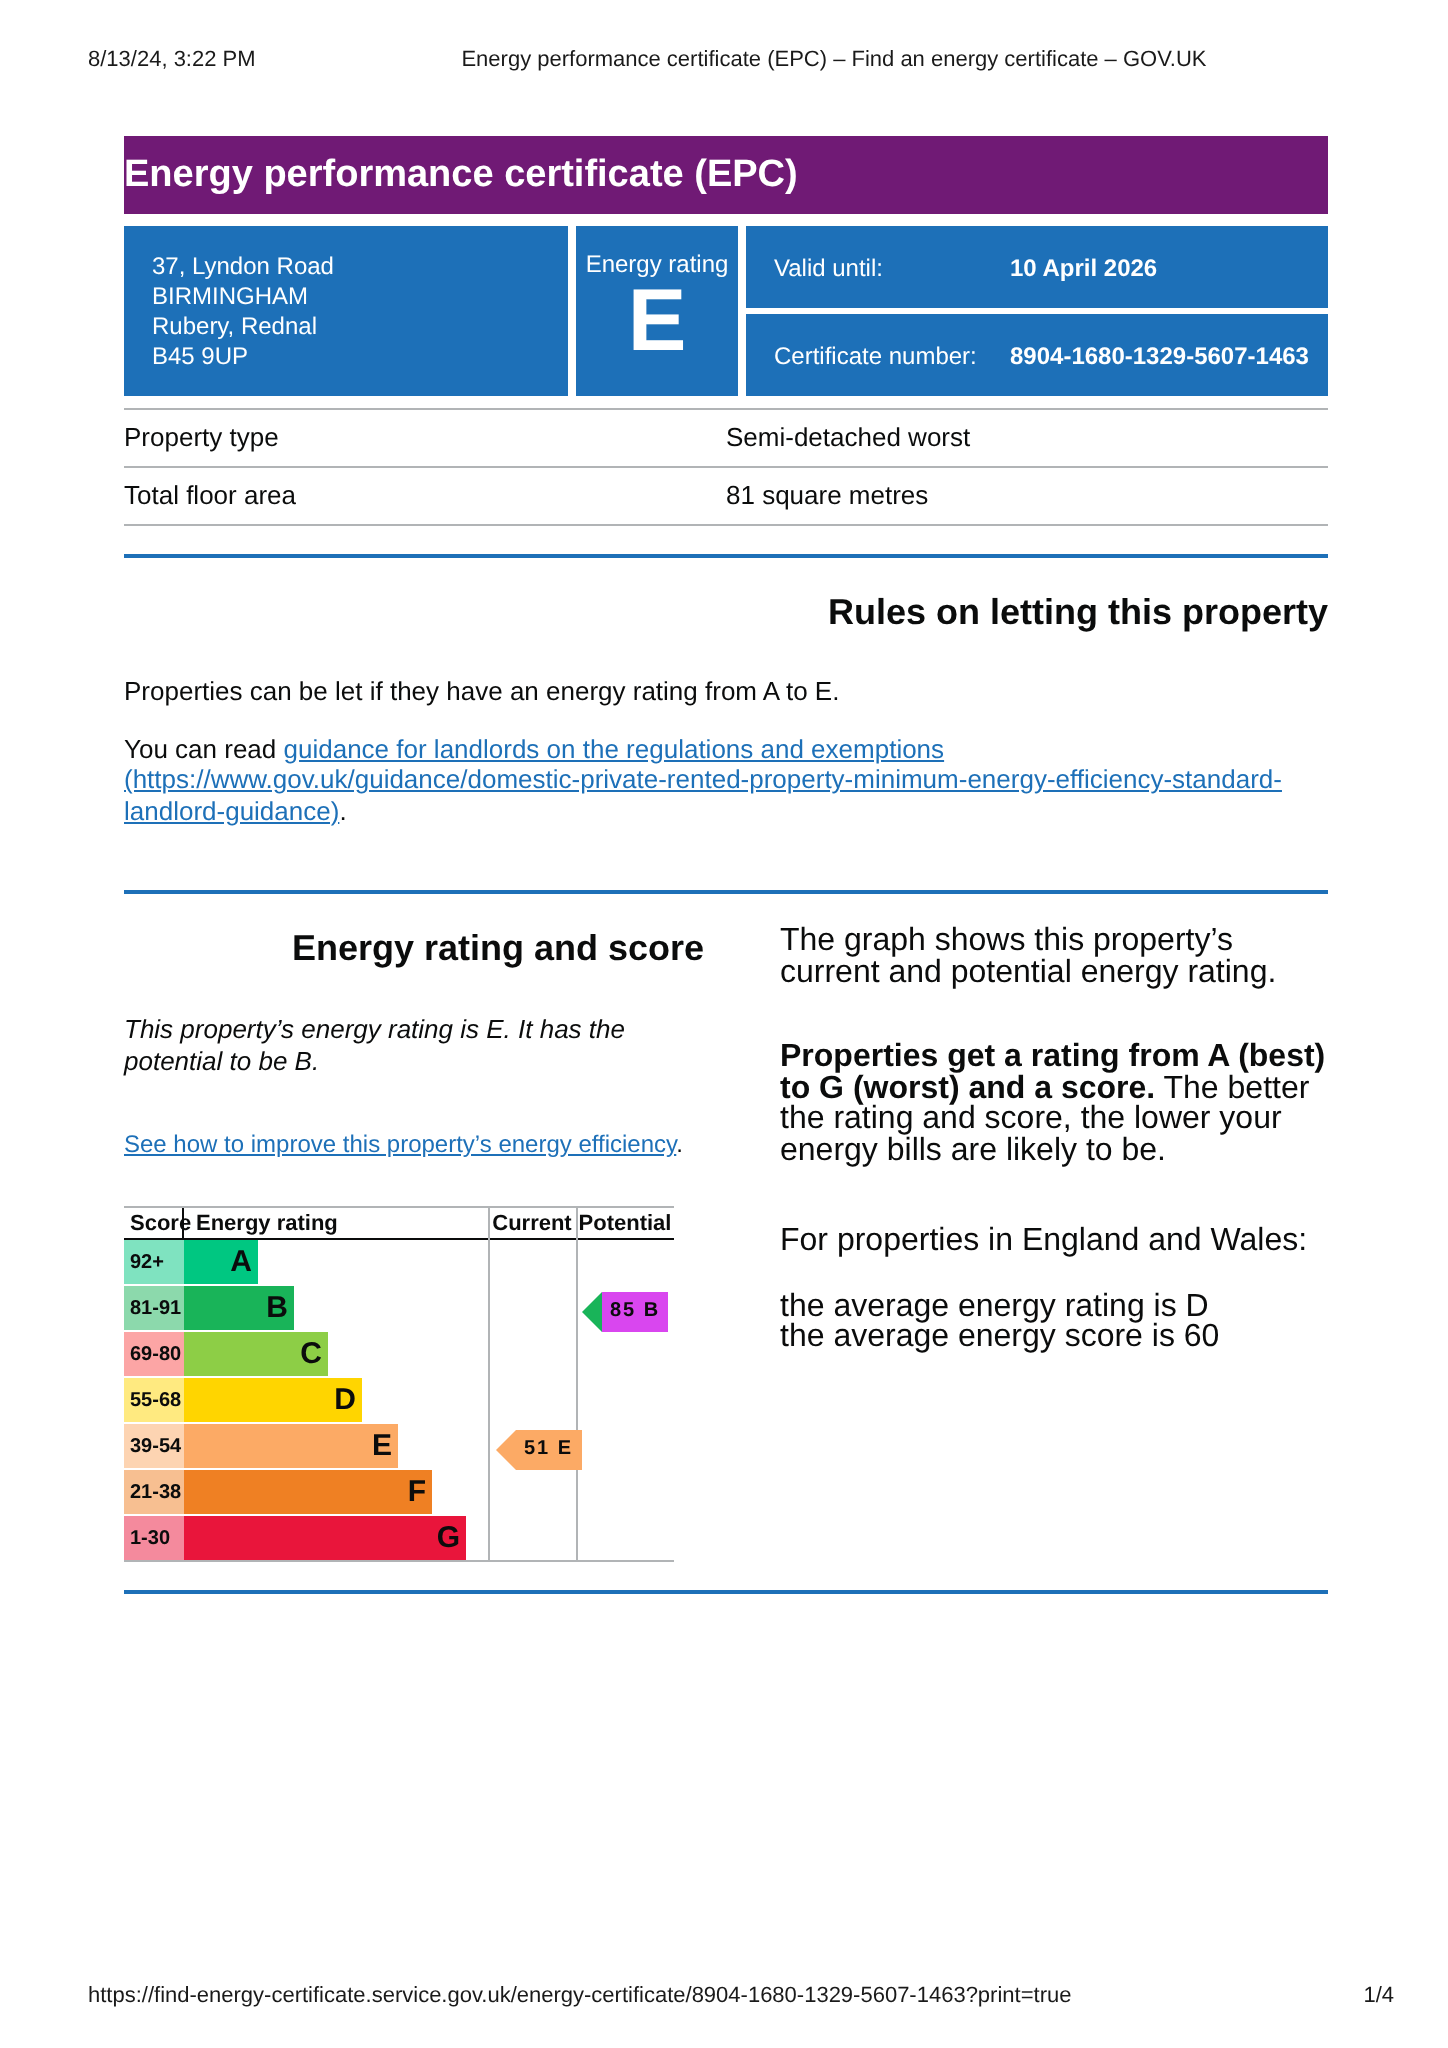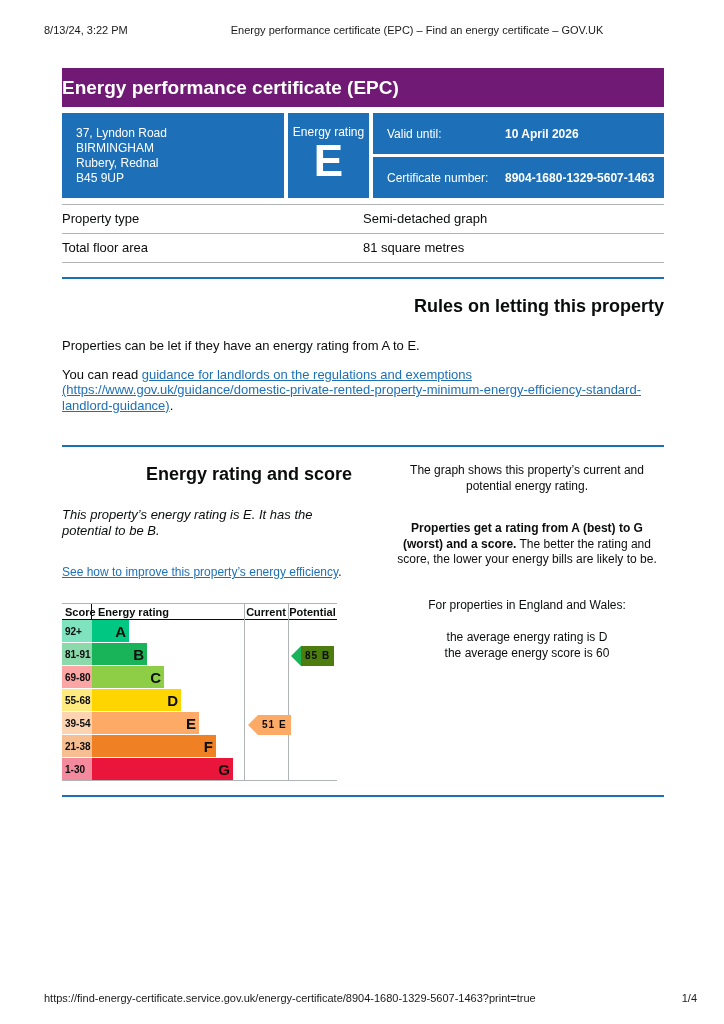--- a/index.html
+++ b/index.html
@@ -43,21 +43,21 @@
   .rules p { font-size:13px; line-height:15.5px; margin:21px 0 0; }
   .rules .p2 { margin-top:13px; }
   a { color:#1d70b8; text-decoration:underline; }
 
   .twocol { display:flex; margin-top:15px; }
   .col-left { width:290px; margin-right:38px; }
   .col-right { width:274px; }
   .col-left h2 { margin-top:2px; }
   .col-left .para { font-size:13px; line-height:16px; margin:22px 0 0;font-style:italic; }
   .col-left .linkp { font-size:12px; line-height:16px; margin:25px 0 0; }
-  .col-right p { font-size:12px; line-height:15.5px;text-align:center; }
+  .col-right p { font-size:16px; line-height:15.5px; }
   .col-right .p1 { margin:1px 0 27px; }
   .col-right .p2 { margin:0 0 30px; }
   .col-right .p3 { margin:0 0 17px; }
   .col-right .p4 { margin:0; }
 
   
   .epc-chart { position:relative; width:275px; margin-top:23px; border-top:1px solid #b1b4b6; border-bottom:1px solid #b1b4b6; }
   .epc-header { display:flex; height:16px; align-items:center; border-bottom:1.5px solid #0b0c0c; font-weight:bold; font-size:11px; }
   .h-score { width:30px; height:100%; display:flex; align-items:center; padding-left:3px; border-right:1px solid #0b0c0c; }
   .h-rating { width:152px; padding-left:6px; }
@@ -108,21 +108,21 @@
         <span class="lbl">Certificate number:</span>
         <span class="val">8904-1680-1329-5607-1463</span>
       </div>
     </div>
   </div>
 
   <table class="property-table">
     <tbody>
       <tr>
         <td>Property type</td>
-        <td class="val">Semi-detached graph</td>
+        <td class="val">Semi-detached worst</td>
       </tr>
       <tr>
         <td>Total floor area</td>
         <td class="val">81 square metres</td>
       </tr>
     </tbody>
   </table>
 
   <hr class="section" id="hr1">
 
@@ -206,21 +206,21 @@
             </div>
           </div>
         <div class="vline" style="left:182px"></div>
         <div class="vline" style="left:226px"></div>
       <div class="pointer" style="top: 110.5px; left: 186px;">
             <span class="tri" style="border-right-color: rgb(252, 170, 101);"></span>
             <span class="pbody" style="background: rgb(252, 170, 101); min-width: 30px;">51 E</span>
           </div>
           <div class="pointer" style="top: 41.5px; left: 229px;">
             <span class="tri" style="border-right-color: rgb(25, 180, 89);"></span>
-            <span class="pbody" style="background: #4d7c0f; min-width: 32px;">85 B</span>
+            <span class="pbody" style="background: #d946ef; min-width: 32px;">85 B</span>
           </div>
         </div>
     </div>
 
     <div class="col-right">
       <p class="p1">The graph shows this property’s current and potential energy rating.</p>
       <p class="p2"><strong>Properties get a rating from A (best) to G (worst) and a score.</strong><span> The better the rating and score, the lower your energy bills are likely to be.</span></p>
       <p class="p3">For properties in England and Wales:</p>
       <p class="p4"><span>the average energy rating is D</span><br><span>the average energy score is 60</span></p>
     </div>

